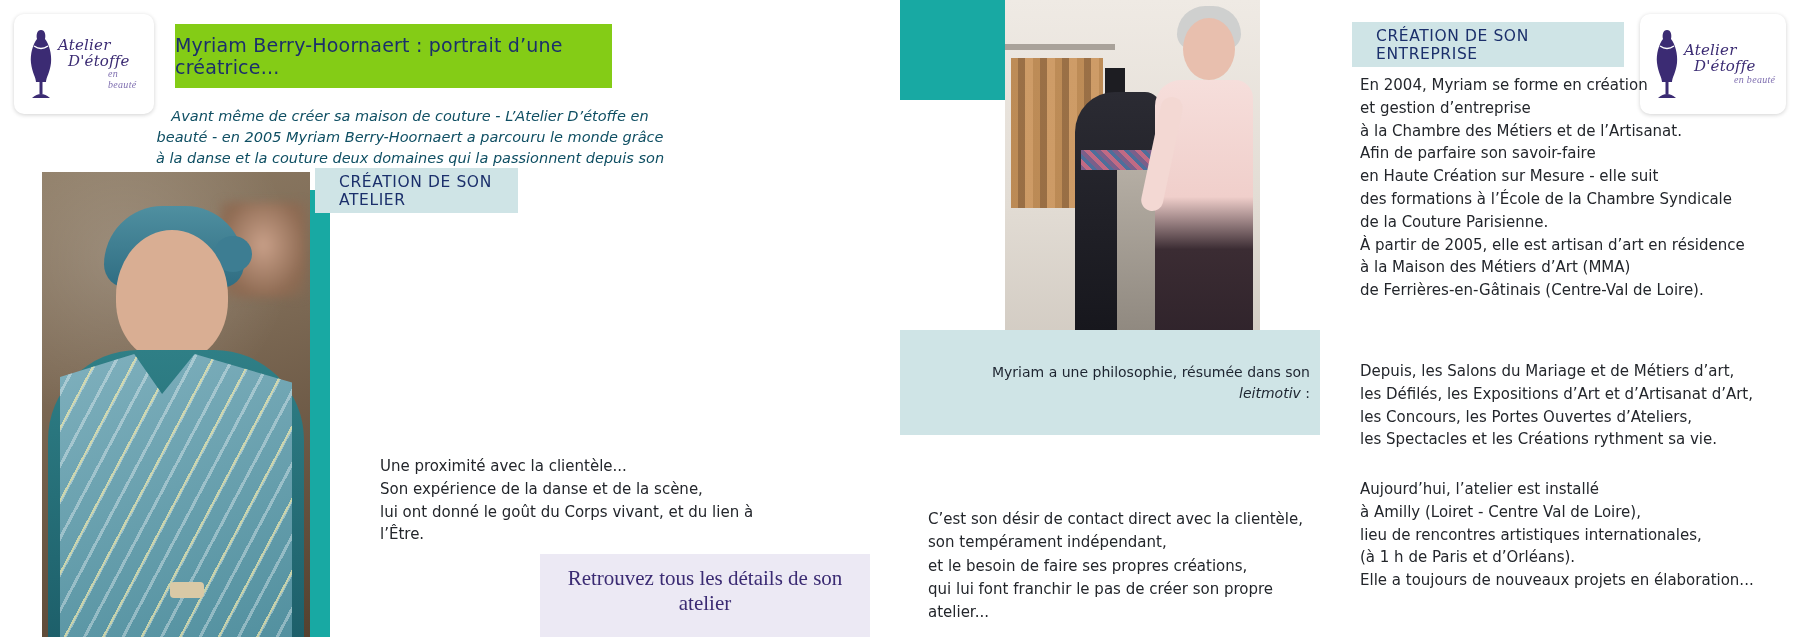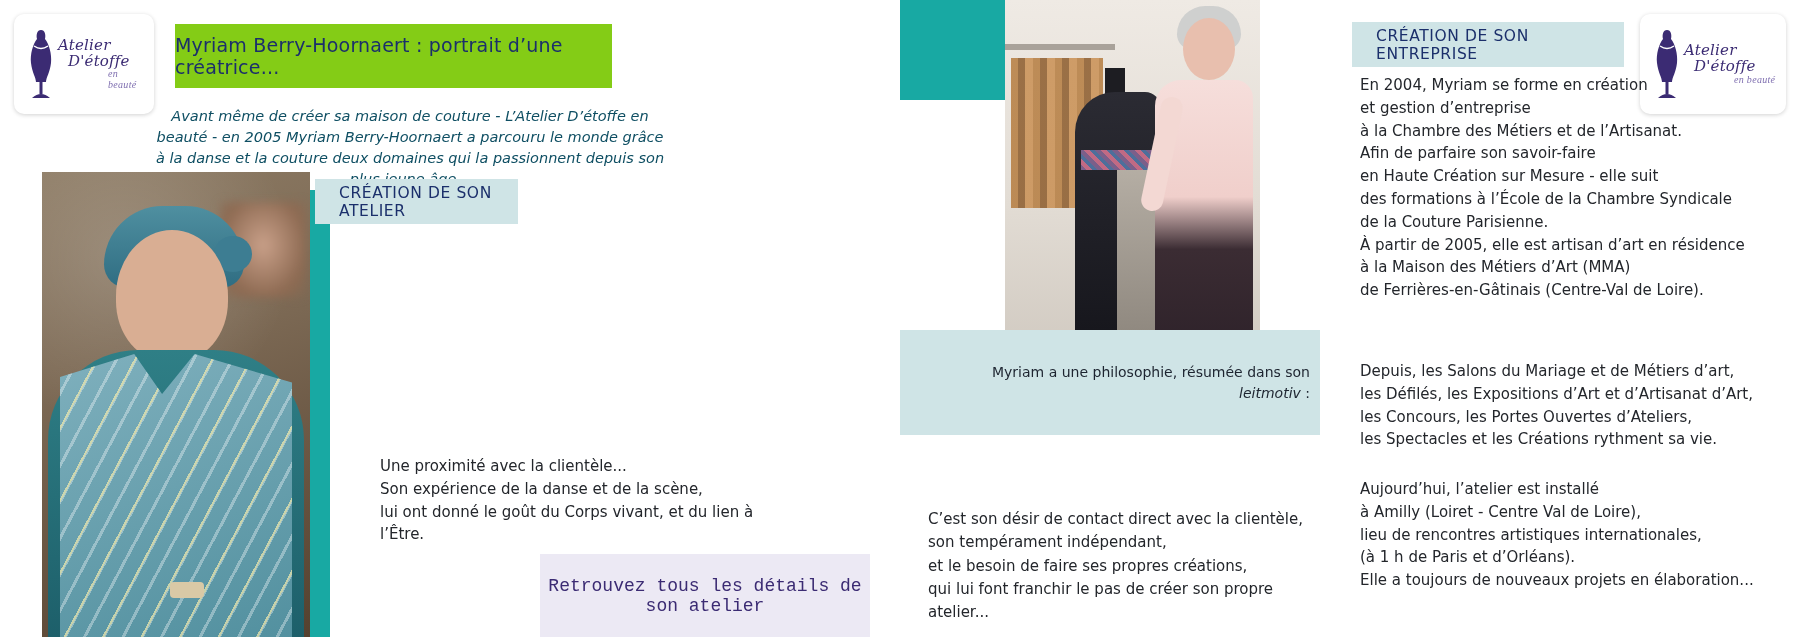--- a/index.html
+++ b/index.html
@@ -209,21 +209,21 @@
     align-items: center;
     padding-left: 24px;
     box-sizing: border-box;
   }
   .badge span {
     color: #1b2f6b;
     font-family: "DejaVu Sans", sans-serif;
     font-size: 15.5px;
     letter-spacing: .6px;
   }
-  .badge-atelier { left: 315px; top: 179px; width: 203px; height: 45px; }
+  .badge-atelier { left: 315px; top: 168px; width: 203px; height: 45px; }
   .badge-entreprise { left: 1352px; top: 22px; width: 272px; height: 45px; }
 
   .body-text {
     position: absolute;
     color: #23262b;
     font-family: "DejaVu Sans", sans-serif;
     font-size: 15px;
     line-height: 1.52;
     white-space: pre-line;
   }
@@ -234,23 +234,22 @@
     position: absolute;
     left: 540px; top: 554px;
     width: 330px; height: 83px;
     background: #ece9f4;
     text-align: center;
     padding-top: 12px;
     box-sizing: border-box;
   }
   .cta-box .cta-line {
     color: #3b2b73;
-    font-family: Liberation Mono, monospace;
-    font-size: 18px;
-    margin-top: 10px;
+    font-family: Liberation Serif, serif;
+    font-size: 21px;
   }
   .cta-box .cta-url {
     color: #18a9a3;
     font-family: "DejaVu Sans", sans-serif;
     font-size: 16px;
     margin-top: 8px;
     text-decoration: none;
     display: block;
   }
 

